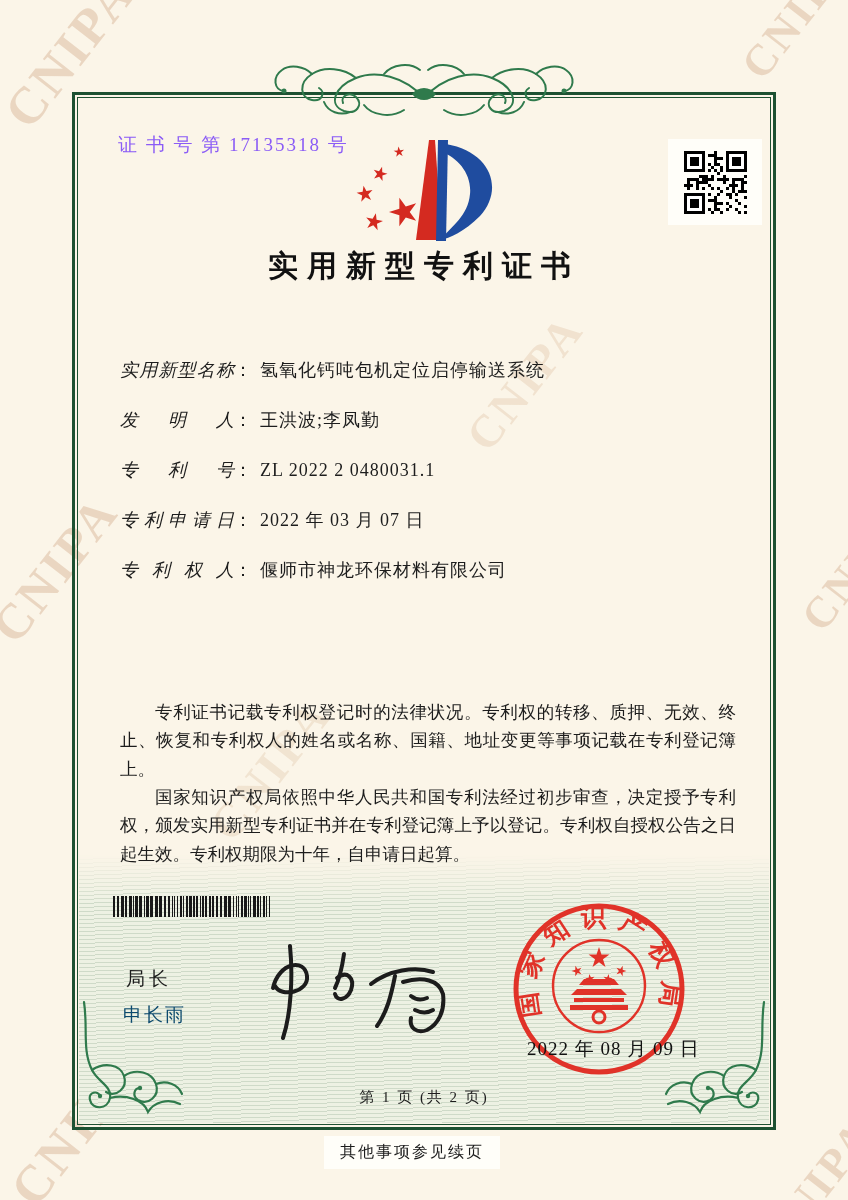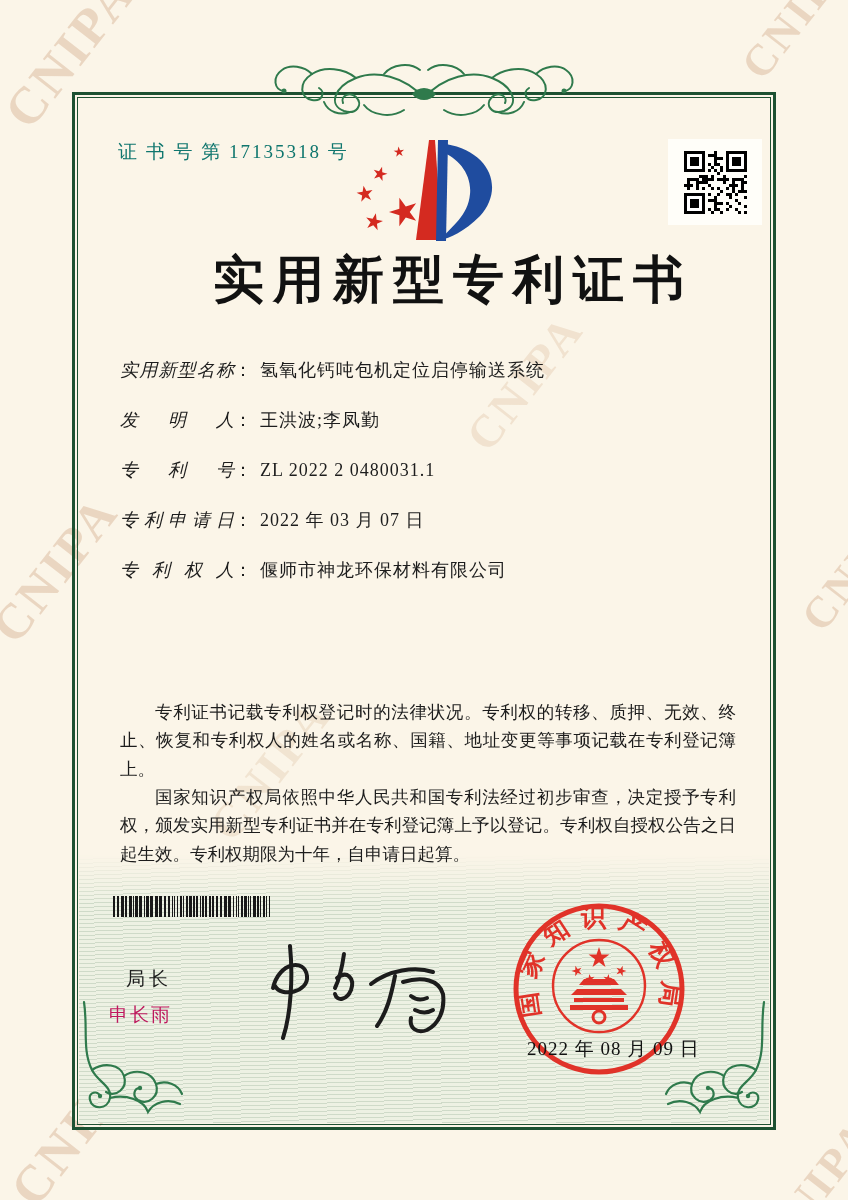--- a/index.html
+++ b/index.html
@@ -6,34 +6,34 @@
   body{width:848px;height:1200px;background:#fbf5e8;font-family:"Liberation Serif","DejaVu Serif",serif;}
   .page{position:relative;width:848px;height:1200px;overflow:hidden;background:#fbf5e8;}
   .watermark{position:absolute;font-weight:bold;letter-spacing:3px;color:rgba(198,150,112,0.32);
              transform:rotate(-52deg);font-size:46px;white-space:nowrap;pointer-events:none;}
   .frame{position:absolute;left:72px;top:92px;width:704px;height:1038px;border:3px solid #1d5132;box-sizing:border-box;}
   .frame::before{content:"";position:absolute;inset:2px;border:1px solid #1d5132;}
   .guilloche{position:absolute;left:4px;right:4px;bottom:4px;height:268px;background-color:#edf1e3;
              background-image:repeating-linear-gradient(178deg,rgba(150,175,150,0.35) 0 1px,rgba(0,0,0,0) 1px 4px);
              -webkit-mask-image:linear-gradient(to top,#000 82%,transparent 100%);
              mask-image:linear-gradient(to top,#000 82%,transparent 100%);}
-  .cert-no{position:absolute;left:118px;top:139px;font-size:19px;letter-spacing:2px;color:#0f766e;}
-  .title{position:absolute;left:72px;top:246px;width:704px;text-align:center;font-size:51px;font-weight:bold;
-         letter-spacing:9px;color:#111;margin-left:29px;}
+  .cert-no{position:absolute;left:118px;top:132px;font-size:19px;letter-spacing:2px;color:#8b5cf6;}
+  .title{position:absolute;left:72px;top:246px;width:704px;text-align:center;font-size:30px;font-weight:bold;
+         letter-spacing:9px;color:#111;}
   .row{position:absolute;left:120px;font-size:18px;color:#1d1d1d;white-space:nowrap;}
   .flabel{display:inline-block;width:114px;text-align:justify;text-align-last:justify;vertical-align:top;font-style:italic;}
   .fvalue{margin-left:8px;letter-spacing:1px;}
   .pair2{position:absolute;left:318px;top:0;}
   .body-text{position:absolute;left:120px;top:698px;width:616px;font-size:17.5px;line-height:1.62;
              color:#1c1c1c;text-align:justify;}
   .body-text p{margin:0;text-indent:2em;}
   .barcode{position:absolute;left:113px;top:896px;width:226px;height:21px;display:flex;align-items:stretch;overflow:hidden;}
   .barcode span{display:block;height:100%;}
   .signer-title{position:absolute;left:126px;top:966px;font-size:19px;letter-spacing:4px;color:#1b1b1b;}
-  .signer-name{position:absolute;left:109px;top:1002px;font-size:19px;letter-spacing:2px;color:#be185d;}
+  .signer-name{position:absolute;left:123px;top:1002px;font-size:19px;letter-spacing:2px;color:#0c4a6e;}
   .signature{position:absolute;left:245px;top:936px;}
   .seal{position:absolute;left:510px;top:900px;}
   .seal-date{position:absolute;left:527px;top:1036px;font-size:19px;letter-spacing:1px;color:#111;white-space:nowrap;}
   .page-footer{position:absolute;left:72px;top:1088px;width:704px;text-align:center;font-size:15px;
                letter-spacing:2px;color:#1d1d1d;}
   .cont-note{position:absolute;left:324px;top:1136px;width:176px;padding:6px 0;background:#fffef9;
              text-align:center;font-size:16px;letter-spacing:2px;color:#1c1c1c;}
   .logo{position:absolute;left:352px;top:138px;}
   .qr-box{position:absolute;left:668px;top:139px;width:94px;height:86px;background:#fffef9;
           display:flex;align-items:center;justify-content:center;}
@@ -335,14 +335,16 @@
         <path d="M-20,-1 L20,-1 L15,-7 L-15,-7 Z"></path>
         <path d="M-28,9 L28,9 L22,3 L-22,3 Z"></path>
         <rect x="-25" y="12" width="50" height="4"></rect>
         <rect x="-29" y="19" width="58" height="5"></rect>
         <circle cx="0" cy="31" r="6" fill="none" stroke="#e1251b" stroke-width="3"></circle>
       </g>
     </g>
   </svg>
   <div class="seal-date">2022 年 08 月 09 日</div>
 
+  <div class="page-footer">第 1 页 (共 2 页)</div>
+  <div class="cont-note">其他事项参见续页</div>
 
 </div>
 
 </body></html>

